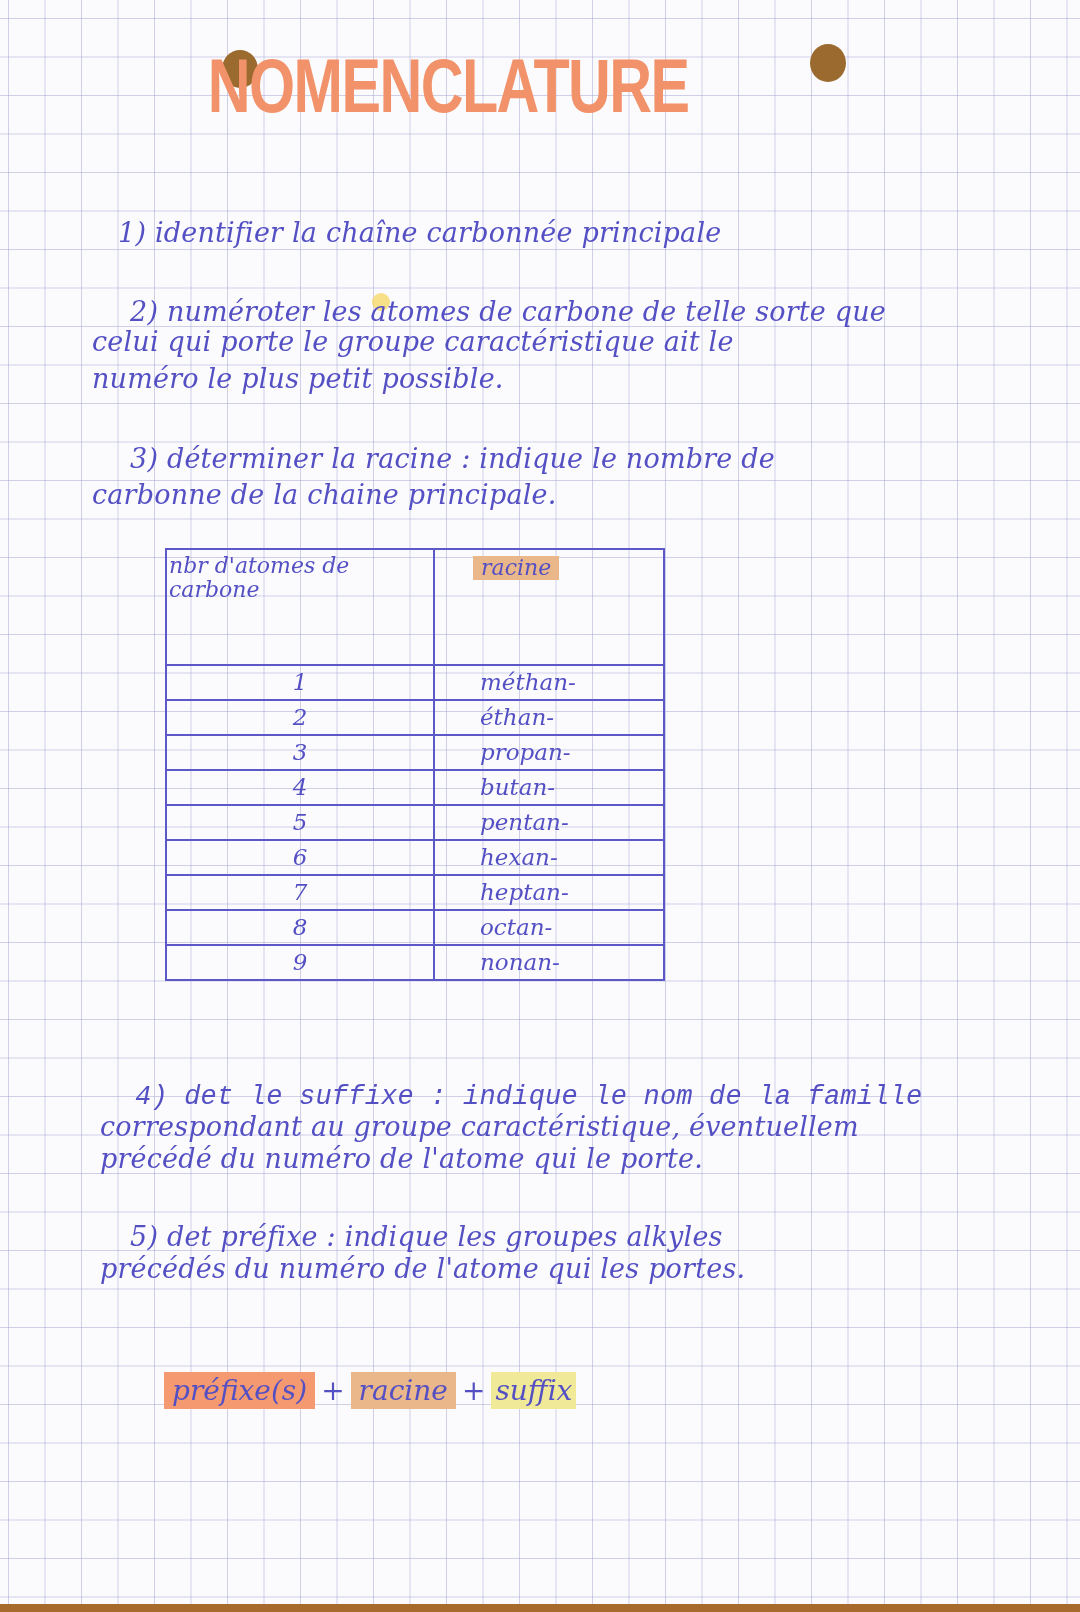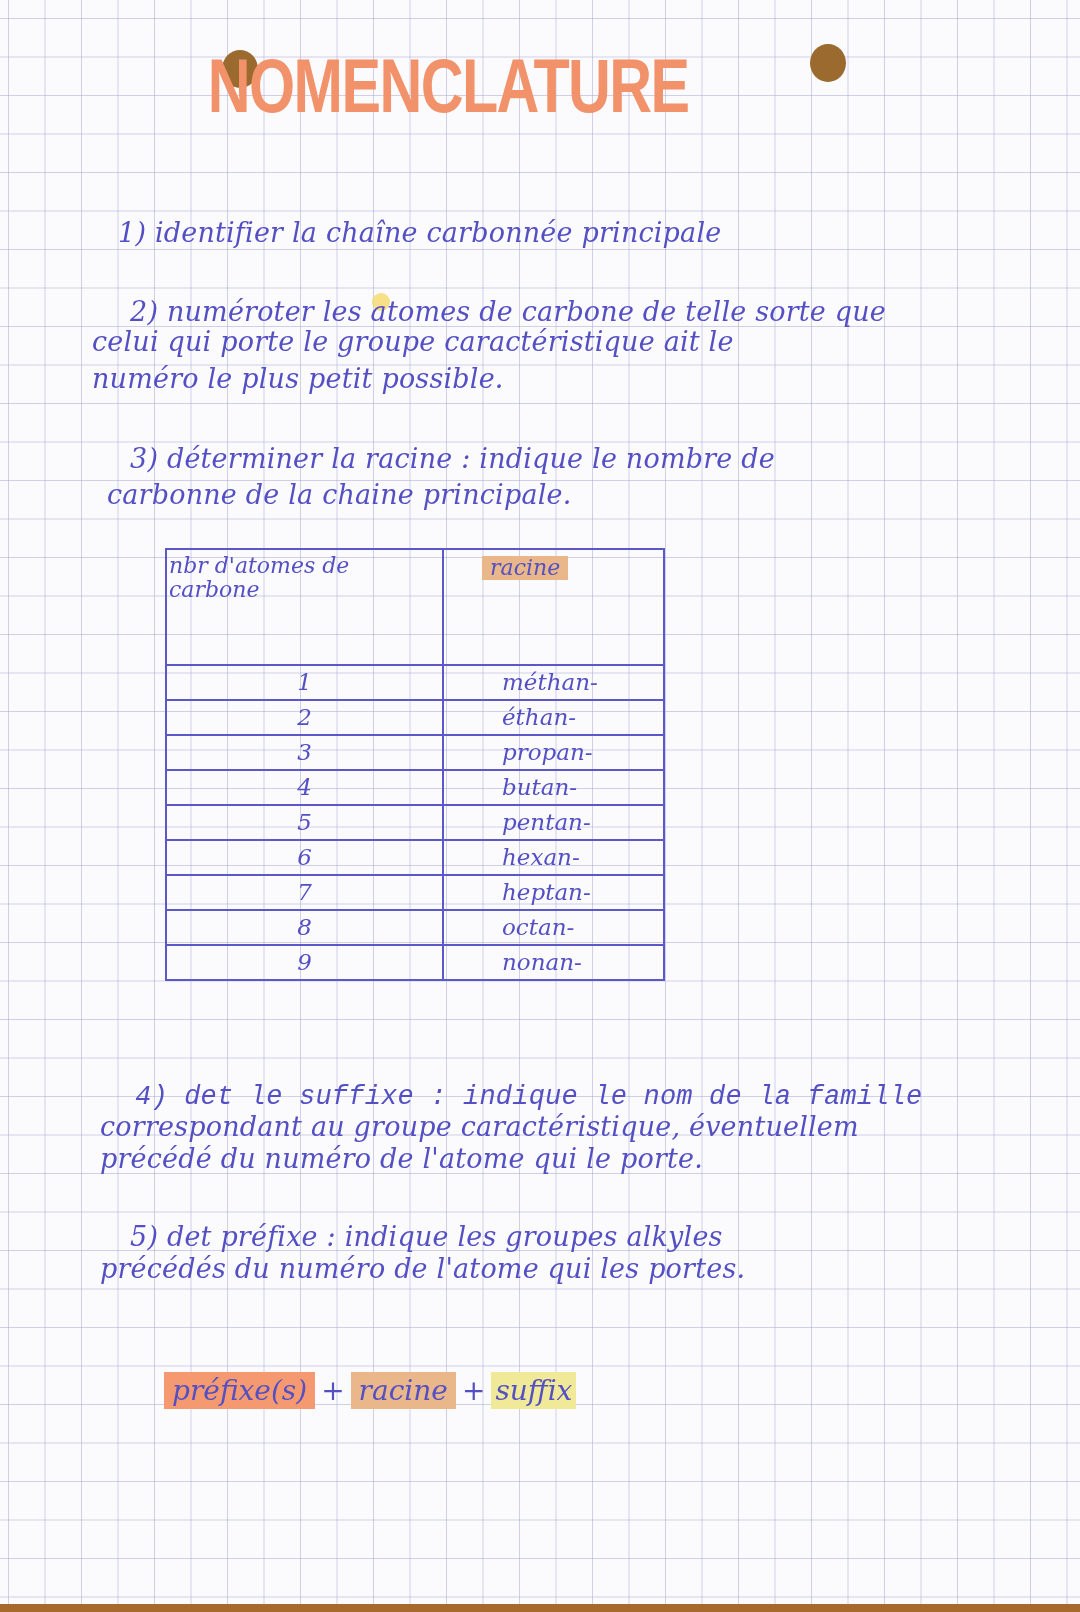--- a/index.html
+++ b/index.html
@@ -25,21 +25,21 @@
     font-size:27px; line-height:30px; white-space:nowrap; letter-spacing:0.2px;
   }
   table.roots {
     position:absolute; left:165px; top:548px; width:500px; border-collapse:collapse;
     color:#5450c4; font-family:"DejaVu Serif", serif; font-style:italic; font-size:23px;
   }
   table.roots td, table.roots th { border:2px solid #5c58c8; padding:0; font-weight:normal; }
   table.roots th { height:110px; vertical-align:top; text-align:left; font-size:22px; line-height:24px; }
   table.roots td { height:33px; line-height:33px; }
   table.roots td.n { text-align:center; width:245px; }
-  table.roots td.r { text-align:left; padding-left:58px; }
+  table.roots td.r { text-align:left; padding-left:45px; }
   .hl-racine { background:#e9b78a; padding:0 8px; margin-left:38px; display:inline-block; margin-top:6px; }
   .formula { position:absolute; top:1374px; left:164px; color:#5450c4; font-family:"DejaVu Serif", serif; font-style:italic; font-size:28px; white-space:nowrap; }
   .hl1 { background:#f59a70; padding:2px 8px; }
   .hl2 { background:#e9b78a; padding:2px 8px; }
   .hl3 { background:#f0ea98; padding:2px 4px; }
   .plus { padding:0 6px; }
   .smudge { position:absolute; left:372px; top:293px; width:18px; height:18px; border-radius:50%; background:#f6d96a; opacity:0.8; }
 </style>
 </head>
 <body>
@@ -52,26 +52,26 @@
 
 <div class="smudge"></div>
 
 <div class="hw" style="left:118px; top:218px;">1) identifier la chaîne carbonnée principale</div>
 
 <div class="hw" style="left:130px; top:297px;">2) numéroter les atomes de carbone de telle sorte que</div>
 <div class="hw" style="left:92px; top:327px;">celui qui porte le groupe caractéristique ait le</div>
 <div class="hw" style="left:92px; top:364px;">numéro le plus petit possible.</div>
 
 <div class="hw" style="left:130px; top:444px;">3) déterminer la racine : indique le nombre de</div>
-<div class="hw" style="left:92px; top:480px;margin-left:15px;">carbonne de la chaine principale.</div>
+<div class="hw" style="left:92px; top:480px;">carbonne de la chaine principale.</div>
 
 <table class="roots">
   <thead>
     <tr>
-      <th style="width:245px; padding:4px 28px 0 2px; white-space:normal;">nbr d'atomes de carbone</th>
+      <th style="width:245px; padding:4px 19px 0 2px; white-space:normal;">nbr d'atomes de carbone</th>
       <th><span class="hl-racine">racine</span></th>
     </tr>
   </thead>
   <tbody>
     <tr>
         <td class="n">1</td>
         <td class="r">méthan-</td>
       </tr>
     <tr>
         <td class="n">2</td>

